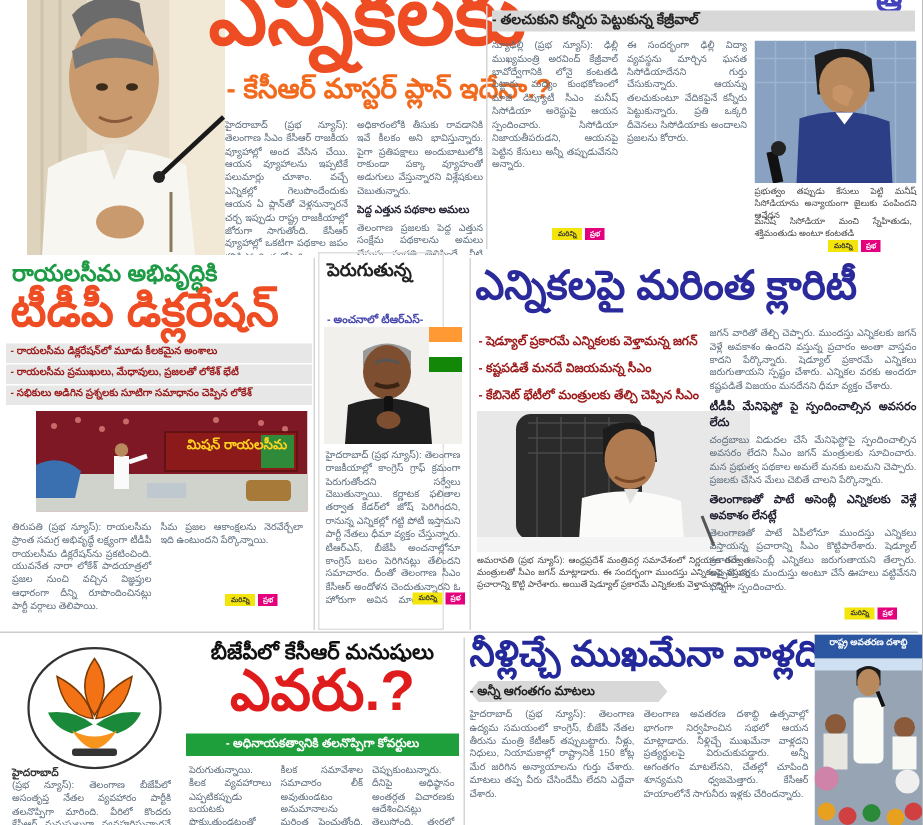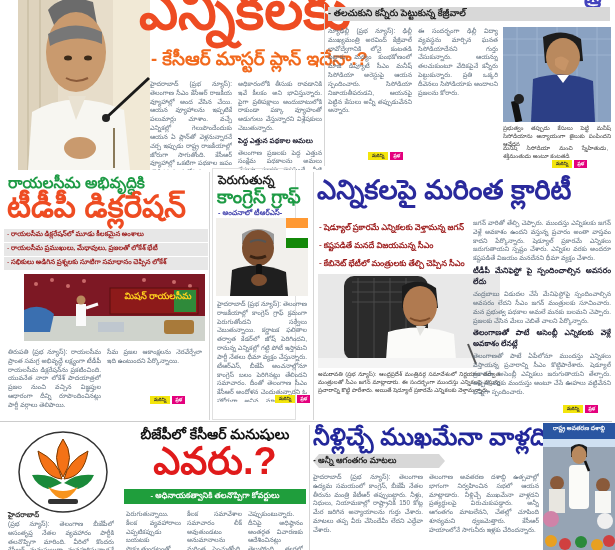--- a/index.html
+++ b/index.html
@@ -9,21 +9,21 @@
   .body-txt{font-size:6.4px;line-height:1.38;color:#5e6e7d;text-align:justify;word-break:break-word;}
   .body-txt p{margin:0 0 3px 0;}
   .crosshead{font-weight:bold;color:#222233;font-size:7px;margin:2px 0;}
   .caption{font-size:5.8px;line-height:1.35;color:#444;text-align:justify;}
   .kicker-bar{background:#d8d8d8;color:#222;font-weight:bold;display:flex;align-items:center;justify-content:flex-start;}
   .tagpair{display:flex;gap:2px;align-items:center;}
   .tag-y{background:#f3e50c;color:#333;font-size:4.6px;font-weight:bold;padding:1px 4px;line-height:1.2;}
   .tag-p{background:#e4007d;color:#fff;font-size:4.6px;font-weight:bold;padding:1px 3px;line-height:1.2;}
   .vline{width:1px;background:#d5d5d5;}
   .hline{height:1px;background:#cccccc;}
-  .bullet-maroon{color:#9c1a1a;font-weight:bold;font-family:Liberation Serif, serif;}
+  .bullet-maroon{color:#9c1a1a;font-weight:bold;}
 </style>
 </head>
 <body>
 
 <div id="page">
 
   <div class="abs" style="left:0;top:0;width:322px;height:171px;">
 
     <svg class="abs" style="left:18px;top:0;" width="132" height="170" viewBox="0 0 132 170">
       <rect width="132" height="170" fill="#e7ddca"></rect>
@@ -144,21 +144,20 @@
     <div class="abs tagpair" style="left:150px;top:225px;">
       <span class="tag-y">మరిన్ని</span>
       <span class="tag-p">ప్రభ</span>
     </div>
   </div>
 
   <div class="abs vline" style="left:209px;top:172px;height:248px;"></div>
 
   <div class="abs" style="left:212px;top:168px;width:84px;height:252px;border:1px solid #e0e0e0;box-sizing:border-box;">
     <div class="abs" style="left:5px;top:4px;font-size:12px;font-weight:bold;color:#222;">పెరుగుతున్న</div>
-    <div class="abs" style="left:4px;top:17px;width:92px;font-size:18.5px;font-weight:800;color:#1e9b45;white-space:nowrap;">కాంగ్రెస్ గ్రాఫ్</div>
     <div class="abs" style="left:5px;top:39px;font-size:7.2px;font-weight:bold;color:#4444ae;">- అంచనాలో టీఆర్ఎస్-బీజేపీ</div>
     <svg class="abs" style="left:3px;top:49px;" width="92" height="78" viewBox="0 0 92 78">
       <rect width="92" height="78" fill="#f2f0ec"></rect>
       <rect x="70" y="0" width="22" height="10" fill="#ff9933"></rect>
       <rect x="70" y="10" width="22" height="10" fill="#ffffff"></rect>
       <rect x="70" y="20" width="22" height="10" fill="#138808"></rect>
       <path d="M26 16 Q42 6 58 16 L58 26 L26 26 Z" fill="#9a9a9a"></path>
       <ellipse cx="42" cy="30" rx="16" ry="18" fill="#7d4f30"></ellipse>
       <path d="M34 24 Q42 20 50 24" stroke="#555" stroke-width="2" fill="none"></path>
       <path d="M34 38 Q42 42 50 38" stroke="#3a2313" stroke-width="3" fill="none"></path>

